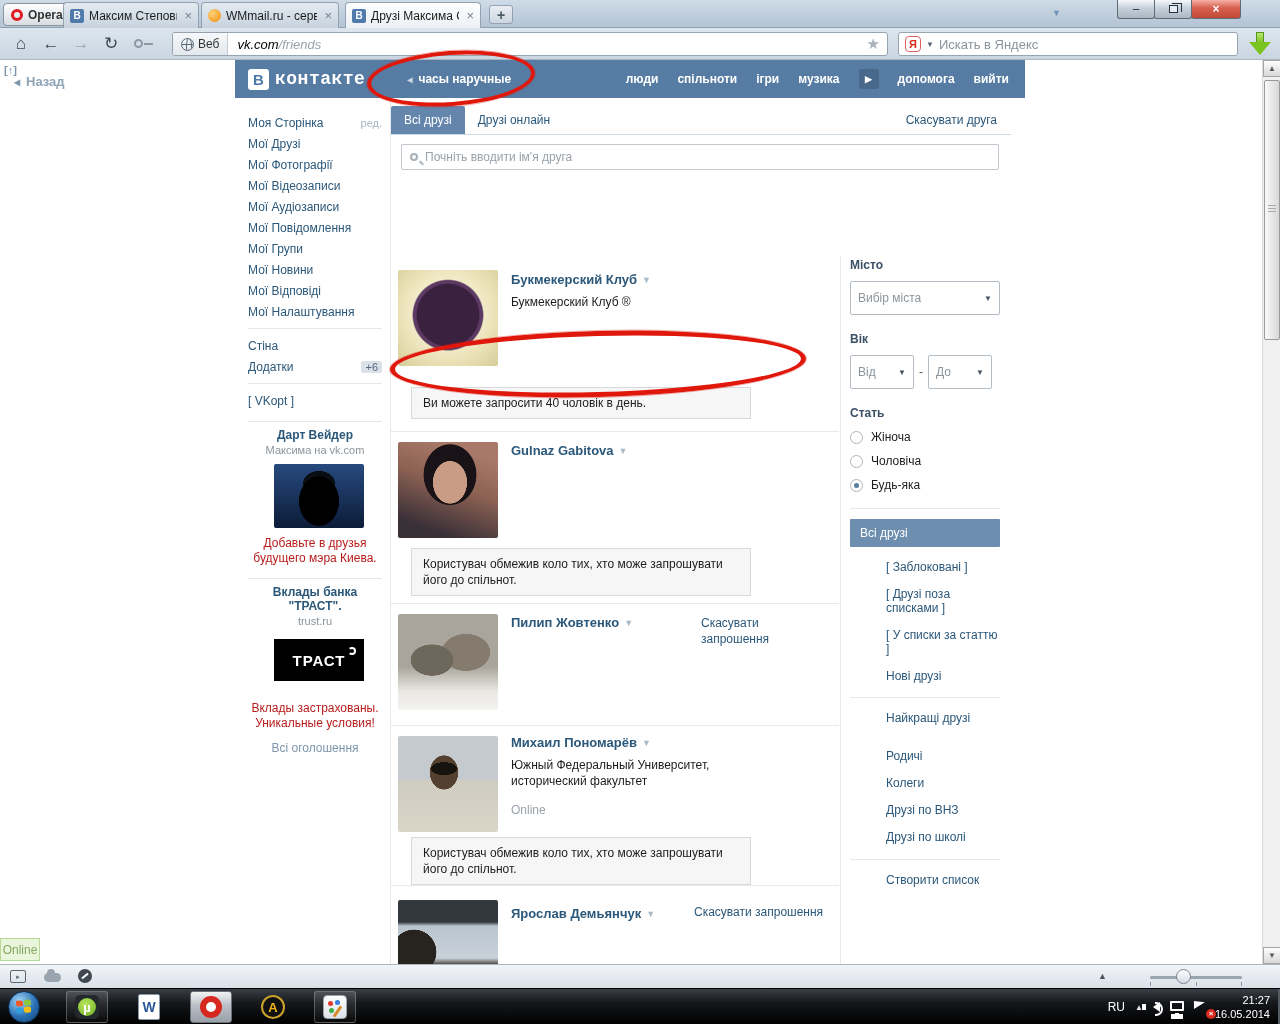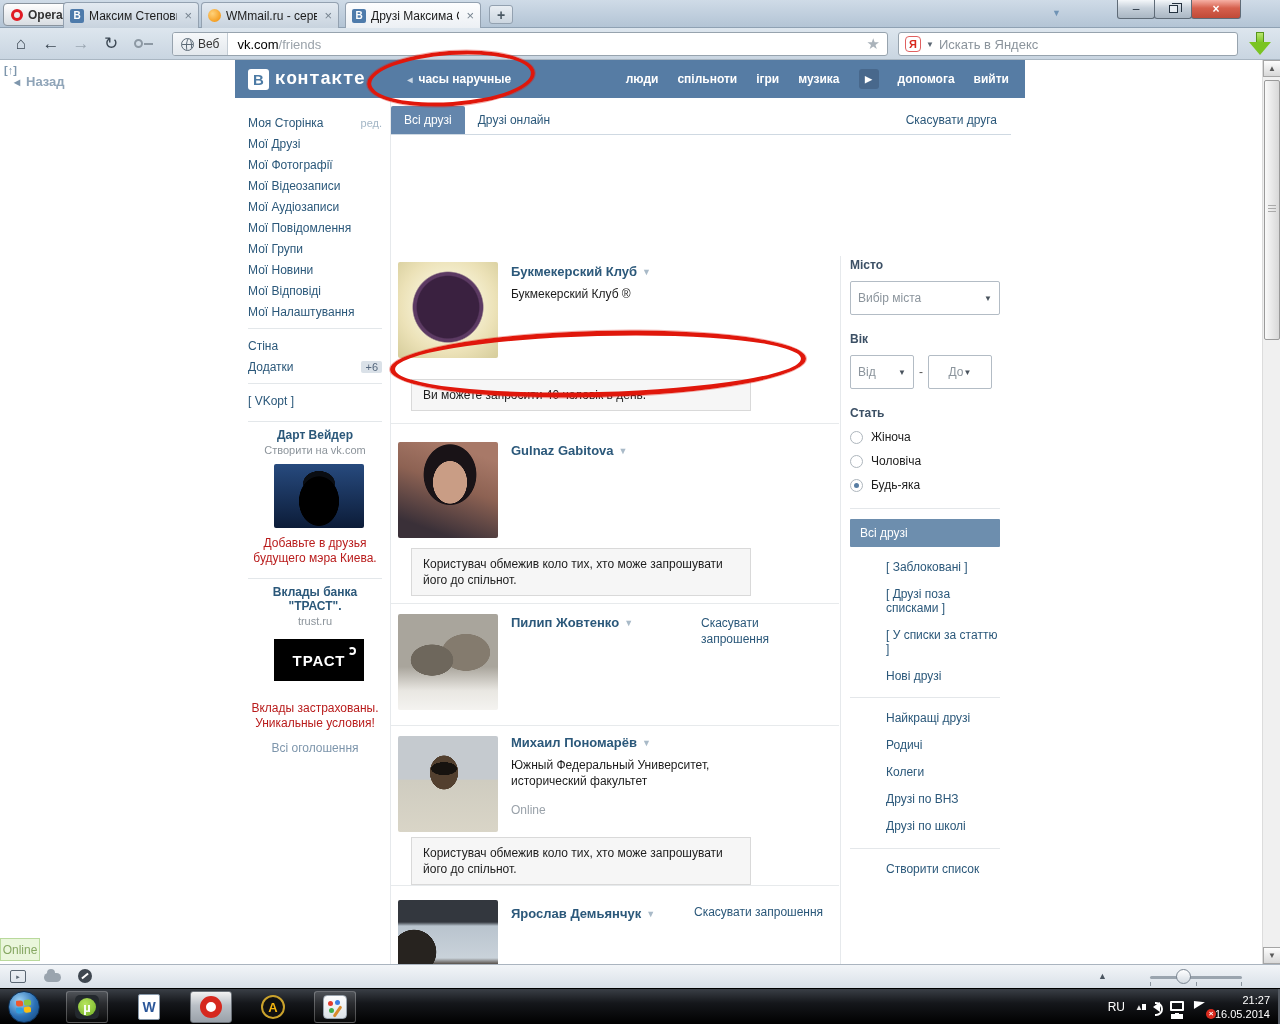--- a/index.html
+++ b/index.html
@@ -29,21 +29,21 @@
   #toolbar { left:0; top:28px; width:1280px; height:32px; background:linear-gradient(#dde6ee,#c9d5e1); border-bottom:1px solid #a9b6c2; display:flex; align-items:center; }
   .tool-ic { font-size:17px; color:#3c4854; width:30px; text-align:center; }
   .tool-ic.dis { color:#9aa6b1; }
   .key-ic { width:9px; height:9px; border:2px solid #8d99a4; border-radius:50%; position:relative; margin:0 14px 0 8px; }
   .key-ic::after { content:""; position:absolute; left:8px; top:2px; width:9px; height:2px; background:#8d99a4; }
   .addr { left:172px; top:32px; width:716px; height:24px; background:#fff; border:1px solid #97a3ae; border-radius:3px; display:flex; align-items:center; }
   .web-badge { display:flex; align-items:center; gap:4px; background:linear-gradient(#f6f8fa,#e3e8ed); border-right:1px solid #c3ccd4; height:100%; padding:0 8px; font-size:12px; color:#333; border-radius:2px 0 0 2px; }
   .globe { width:13px; height:13px; border:1.5px solid #5c6a76; border-radius:50%; position:relative; overflow:hidden; }
   .globe::before { content:""; position:absolute; left:4px; top:-1px; width:4px; height:14px; border:1px solid #5c6a76; border-radius:50%; }
   .globe::after { content:""; position:absolute; left:-1px; top:5px; width:14px; height:1.5px; background:#5c6a76; }
-  .addr-txt { margin-left:9px; font-size:13px; color:#000; }
+  .addr-txt { margin-left:9px; font-size:13px; color:#000;font-style:italic; }
   .addr-path { color:#9aa2aa; }
   .addr-star { margin-left:auto; margin-right:7px; color:#aab3bb; font-size:15px; }
   .ysearch { left:898px; top:32px; width:340px; height:24px; background:#fff; border:1px solid #97a3ae; border-radius:3px; display:flex; align-items:center; padding:0 6px; gap:5px; }
   .ya-badge { width:16px; height:16px; border:1px solid #e06060; border-radius:4px; color:#d8281e; font-size:11px; font-weight:bold; display:flex; align-items:center; justify-content:center; }
   .ysearch .drop { font-size:8px; color:#5a6672; }
   .yplaceholder { font-size:13px; color:#8b949c; }
   .dl-arrow { left:1248px; top:31px; width:24px; height:26px; }
   .dl-arrow .stem { position:absolute; left:8px; top:1px; width:8px; height:12px; background:linear-gradient(#b9e770,#7ac422); border:1px solid #57951c; }
   .dl-arrow .head { position:absolute; left:1px; top:11px; width:0; height:0; border-left:11px solid transparent; border-right:11px solid transparent; border-top:13px solid #7ac422; }
 
@@ -305,43 +305,47 @@
         <span>Додатки</span>
         <span class="lm-badge">+6</span>
       </div>
       <div class="lm-div"></div>
       <div class="lm-item">
           <span>[ VKopt ]</span>
         </div>
       <div class="lm-div" style="margin-top:10px"></div>
 
       <div class="ad-title">Дарт Вейдер</div>
-      <div class="ad-sub">Створити на vk.com</div>
+      <div class="ad-sub">Максима на vk.com</div>
       <div class="ad-img img-vader"></div>
       <div class="ad-cap">Добавьте в друзья будущего мэра Киева.</div>
       <div class="lm-div" style="margin-top:12px"></div>
 
       <div class="ad-title">Вклады банка "ТРАСТ".</div>
       <div class="ad-sub">trust.ru</div>
       <div class="img-trust">
         <span>ТРАСТ</span>
         <span class="swirl"></span>
       </div>
       <div class="ad-cap" style="margin-top:20px">Вклады застрахованы. Уникальные условия!</div>
       <div class="ad-all">Всі оголошення</div>
     </div>
 
     <div id="content" class="abs">
       <div class="abs ctabs">
         <span class="ctab on">Всі друзі</span>
         <span class="ctab">Друзі онлайн</span>
         <span class="invite">Скасувати друга</span>
       </div>
-
-      <div class="abs frow" style="top:150px;height:176px;">
+      <div class="abs fsearch">
+        <span class="mag"></span>
+        <span class="ph">Почніть вводити ім'я друга</span>
+      </div>
+
+      <div class="abs frow" style="top:158px;height:176px;">
         <div class="abs avatar av-book" style="left:7px;top:14px;"></div>
         <div class="abs fname" style="left:120px;top:16px;">
           <span>Букмекерский Клуб</span>
           <span class="tri">▼</span>
         </div>
         <div class="abs fsub" style="left:120px;top:33px;">Букмекерский Клуб ®</div>
         <div class="abs fnote" style="left:20px;top:131px;width:340px;">Ви можете запросити 40 чоловік в день.</div>
       </div>
 
       <div class="abs frow" style="top:334px;height:172px;">
@@ -391,21 +395,21 @@
         <span>Вибір міста</span>
         <span class="tri">▼</span>
       </div>
       <div class="flabel" style="margin-top:17px;">Вік</div>
       <div style="display:flex;align-items:center;gap:5px;margin-top:9px;">
         <div class="vk-select" style="width:64px;">
           <span>Від</span>
           <span class="tri">▼</span>
         </div>
         <span style="color:#555;font-size:12px;">-</span>
-        <div class="vk-select" style="width:64px;justify-content:center;">
+        <div class="vk-select" style="width:64px;">
           <span>До</span>
           <span class="tri">▼</span>
         </div>
       </div>
       <div class="flabel" style="margin-top:17px;">Стать</div>
       <div class="rrow">
         <span class="radio"></span>
         <span>Жіноча</span>
       </div>
       <div class="rrow">
@@ -418,21 +422,21 @@
       </div>
 
       <div class="fdiv" style="margin-top:16px;"></div>
       <div class="flink-active" style="margin-top:10px;">Всі друзі</div>
       <div class="flink" style="margin-top:13px;">[ Заблоковані ]</div>
       <div class="flink" style="margin-top:13px;">[ Друзі поза списками ]</div>
       <div class="flink" style="margin-top:13px;">[ У списки за статтю ]</div>
       <div class="flink" style="margin-top:13px;">Нові друзі</div>
       <div class="fdiv" style="margin-top:14px;"></div>
       <div class="flink" style="margin-top:13px;">Найкращі друзі</div>
-      <div class="flink" style="margin-top:13px;">Родичі</div>
+      <div class="flink" style="margin-top:24px;">Родичі</div>
       <div class="flink" style="margin-top:13px;">Колеги</div>
       <div class="flink" style="margin-top:13px;">Друзі по ВНЗ</div>
       <div class="flink" style="margin-top:13px;">Друзі по школі</div>
       <div class="fdiv" style="margin-top:15px;"></div>
       <div class="flink" style="margin-top:13px;">Створити список</div>
     </div>
 
     <div class="abs online-badge">Online</div>
   </div>
 

